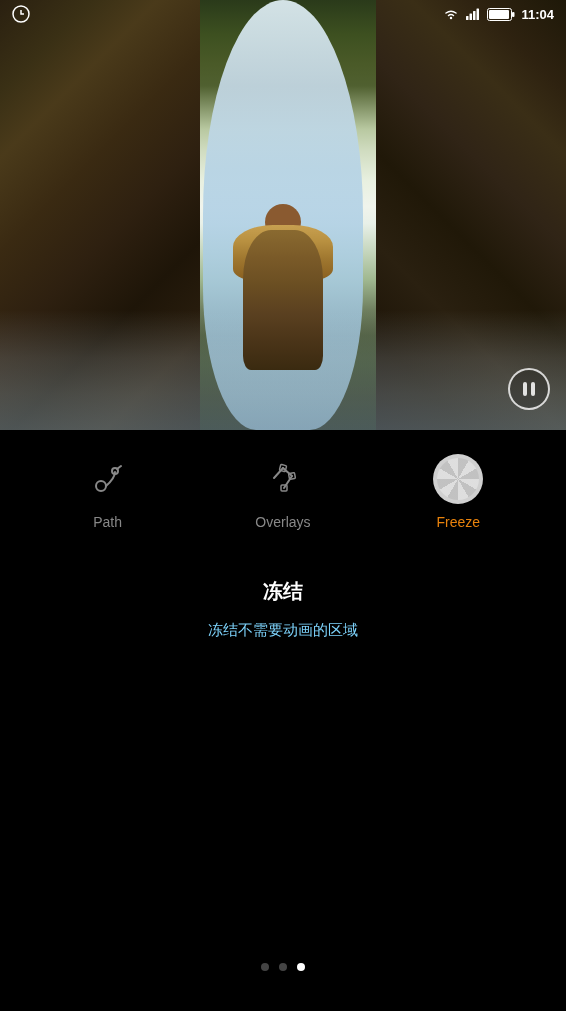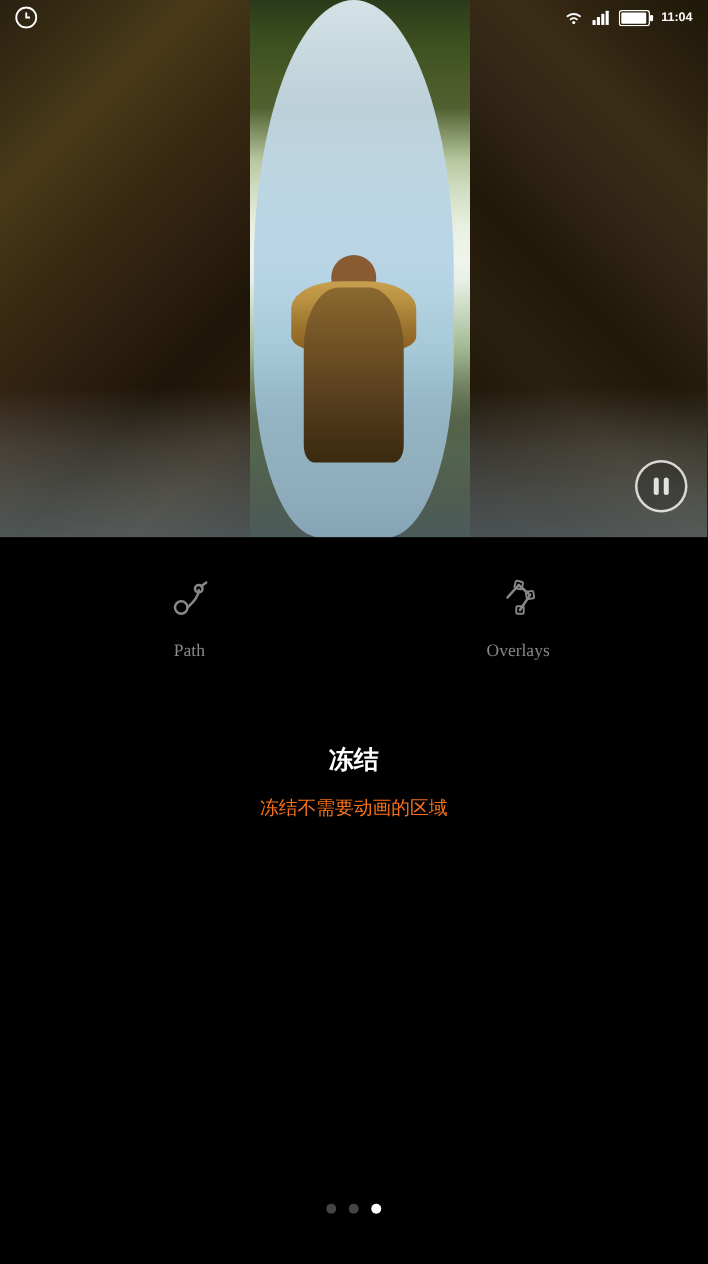--- a/index.html
+++ b/index.html
@@ -26,21 +26,21 @@
     .status-left {
       display: flex;
       align-items: center;
       gap: 6px;
     }
     .status-right {
       display: flex;
       align-items: center;
       gap: 6px;
       color: #fff;
-      font-size: 10px;
+      font-size: 13px;
       font-weight: 600;
     }
 
     
     .video-area {
       position: absolute;
       top: 0; left: 0; right: 0;
       height: 430px;
       background: linear-gradient(
         180deg,
@@ -225,21 +225,20 @@
       flex-direction: column;
       align-items: center;
     }
 
     
     .tool-tabs {
       width: 100%;
       display: flex;
       justify-content: space-around;
       padding: 24px 20px 8px;
-      font-family: Liberation Serif, serif;
     }
     .tool-tab {
       display: flex;
       flex-direction: column;
       align-items: center;
       gap: 10px;
       cursor: pointer;
       min-width: 70px;
     }
     .tool-icon {
@@ -287,25 +286,24 @@
       flex-direction: column;
       align-items: center;
       justify-content: flex-start;
       padding-top: 40px;
       gap: 16px;
     }
     .content-title {
       font-size: 20px;
       font-weight: 600;
       color: #fff;
-      margin-top: 16px;
     }
     .content-desc {
       font-size: 15px;
-      color: #f97316;
+      color: #7dd3fc;
     }
 
     
     .pagination {
       position: absolute;
       bottom: 40px;
       left: 0; right: 0;
       display: flex;
       justify-content: center;
       gap: 10px;
@@ -397,20 +395,28 @@
           <line x1="21" y1="10" x2="12" y2="20" stroke="#888" stroke-width="2" stroke-linecap="round"></line>
           <line x1="30" y1="18" x2="22" y2="30" stroke="#888" stroke-width="2" stroke-linecap="round"></line>
           <rect x="18" y="7" width="6" height="6" rx="1" stroke="#888" stroke-width="1.5" fill="none" transform="rotate(15 21 10)"></rect>
           <rect x="27" y="15" width="6" height="6" rx="1" stroke="#888" stroke-width="1.5" fill="none" transform="rotate(-10 30 18)"></rect>
           <rect x="19" y="27" width="6" height="6" rx="1" stroke="#888" stroke-width="1.5" fill="none"></rect>
         </svg>
       </div>
       <span class="tool-label">Overlays</span>
     </div>
 
+    <div class="tool-tab active">
+      <div class="tool-icon">
+        <div class="freeze-circle">
+          <div class="freeze-pattern"></div>
+        </div>
+      </div>
+      <span class="tool-label">Freeze</span>
+    </div>
 
 
   </div>
 
   <div class="content-area">
     <span class="content-title">冻结</span>
     <span class="content-desc">冻结不需要动画的区域</span>
   </div>
 
   <div class="pagination">

